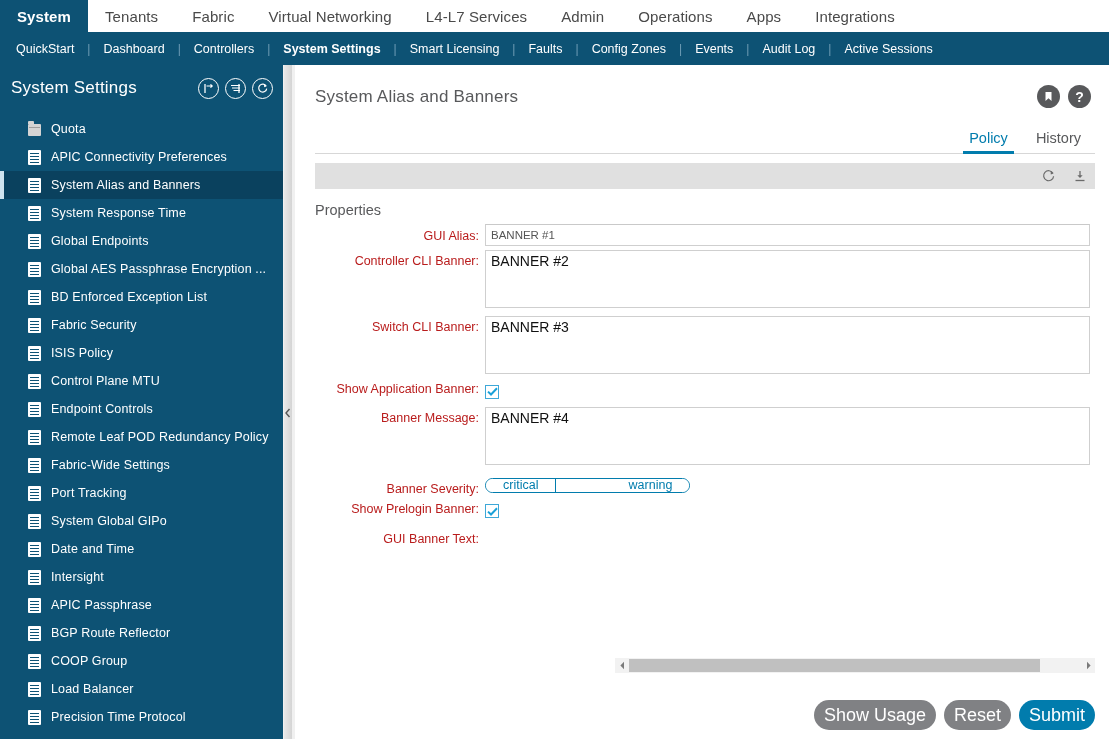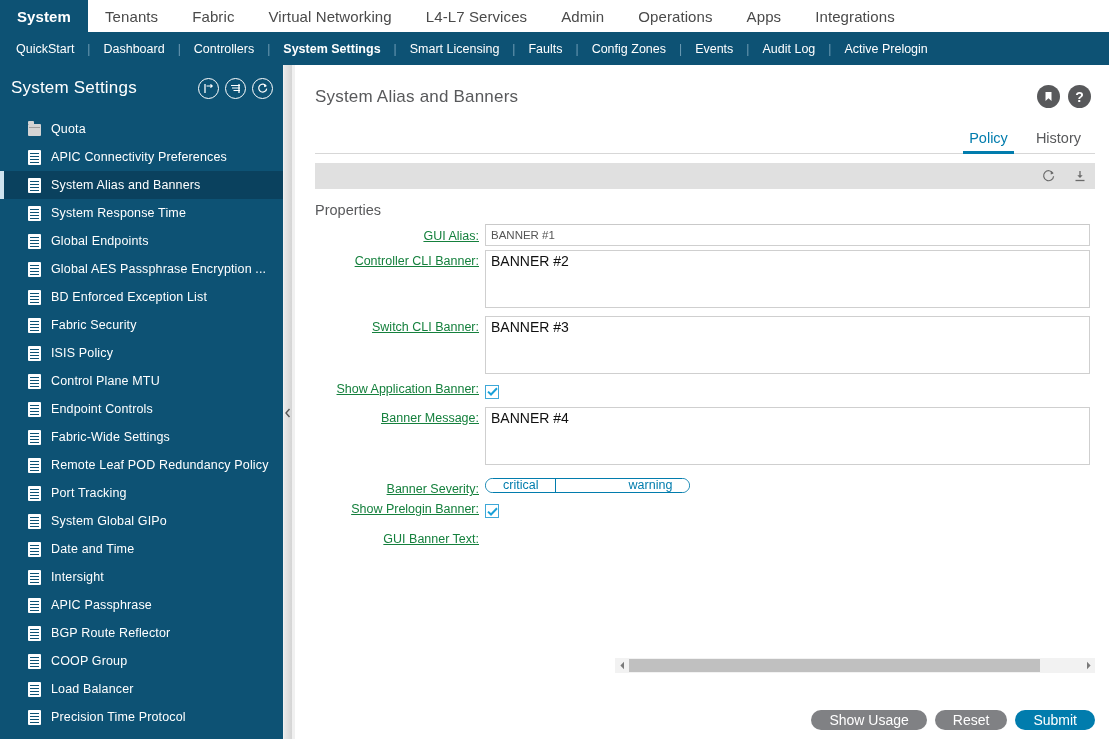--- a/index.html
+++ b/index.html
@@ -257,25 +257,24 @@
   }
   .form-row {
     display: flex;
     align-items: flex-start;
     margin-bottom: 0;
   }
   .lbl {
     width: 170px;
     text-align: right;
     font-size: 12.5px;
-    color: #15803d;
+    color: #b91c1c;
     padding-right: 6px;
     flex: 0 0 170px;
     line-height: 1;
-    text-decoration: underline;
   }
   .field { flex: 1; min-width: 0; }
   .inp-text {
     width: 605px;
     height: 22px;
     border: 1px solid #cfcfcf;
     border-top-color: #c9c9c9;
     background: #fff;
     font-size: 11.5px;
     color: #555;
@@ -345,25 +344,25 @@
   }
 
   
   .btnbar {
     position: absolute;
     right: 14px; bottom: 9px;
     display: flex;
     gap: 8px;
   }
   .btn {
-    height: 20px;
+    height: 30px;
     border-radius: 16px;
     display: flex; align-items: center; justify-content: center;
-    padding: 0 18px;
-    font-size: 14px;
+    padding: 0 10px;
+    font-size: 18px;
     color: #ffffff;
     background: #808184;
     white-space: nowrap;
   }
   .btn.primary { background: #017cad; }
 </style>
 </head>
 <body>
 
 <div class="topnav">
@@ -408,21 +407,21 @@
   <span class="subnav-item">Smart Licensing</span>
   <span class="subnav-sep">|</span>
   <span class="subnav-item">Faults</span>
   <span class="subnav-sep">|</span>
   <span class="subnav-item">Config Zones</span>
   <span class="subnav-sep">|</span>
   <span class="subnav-item">Events</span>
   <span class="subnav-sep">|</span>
   <span class="subnav-item">Audit Log</span>
   <span class="subnav-sep">|</span>
-  <span class="subnav-item">Active Prelogin</span>
+  <span class="subnav-item">Active Sessions</span>
 </div>
 
 <div class="body-wrap">
 
   <div class="sidebar">
     <div class="sidebar-header">
       <div class="sidebar-title">System Settings</div>
       <div class="sb-icons">
         <div class="circ-icon">
           <svg width="13" height="13" viewBox="0 0 13 13">
@@ -485,25 +484,25 @@
       <div class="nav-item">
         <span class="nav-icon ico-doc"></span>
         <span>Control Plane MTU</span>
       </div>
       <div class="nav-item">
         <span class="nav-icon ico-doc"></span>
         <span>Endpoint Controls</span>
       </div>
       <div class="nav-item">
         <span class="nav-icon ico-doc"></span>
+        <span>Remote Leaf POD Redundancy Policy</span>
+      </div>
+      <div class="nav-item">
+        <span class="nav-icon ico-doc"></span>
         <span>Fabric-Wide Settings</span>
-      </div>
-      <div class="nav-item">
-        <span class="nav-icon ico-doc"></span>
-        <span>Remote Leaf POD Redundancy Policy</span>
       </div>
       <div class="nav-item">
         <span class="nav-icon ico-doc"></span>
         <span>Port Tracking</span>
       </div>
       <div class="nav-item">
         <span class="nav-icon ico-doc"></span>
         <span>System Global GIPo</span>
       </div>
       <div class="nav-item">

